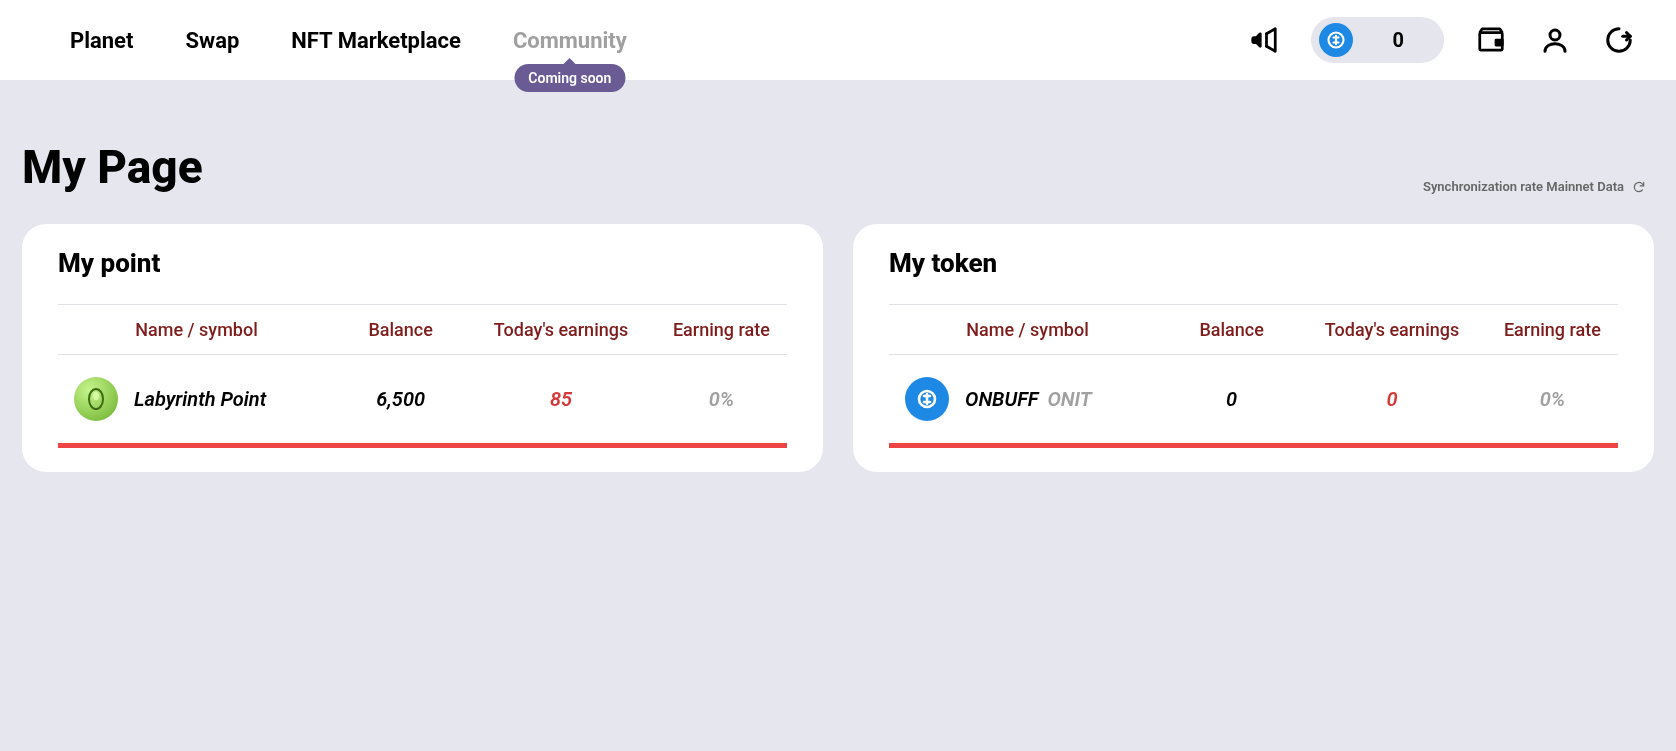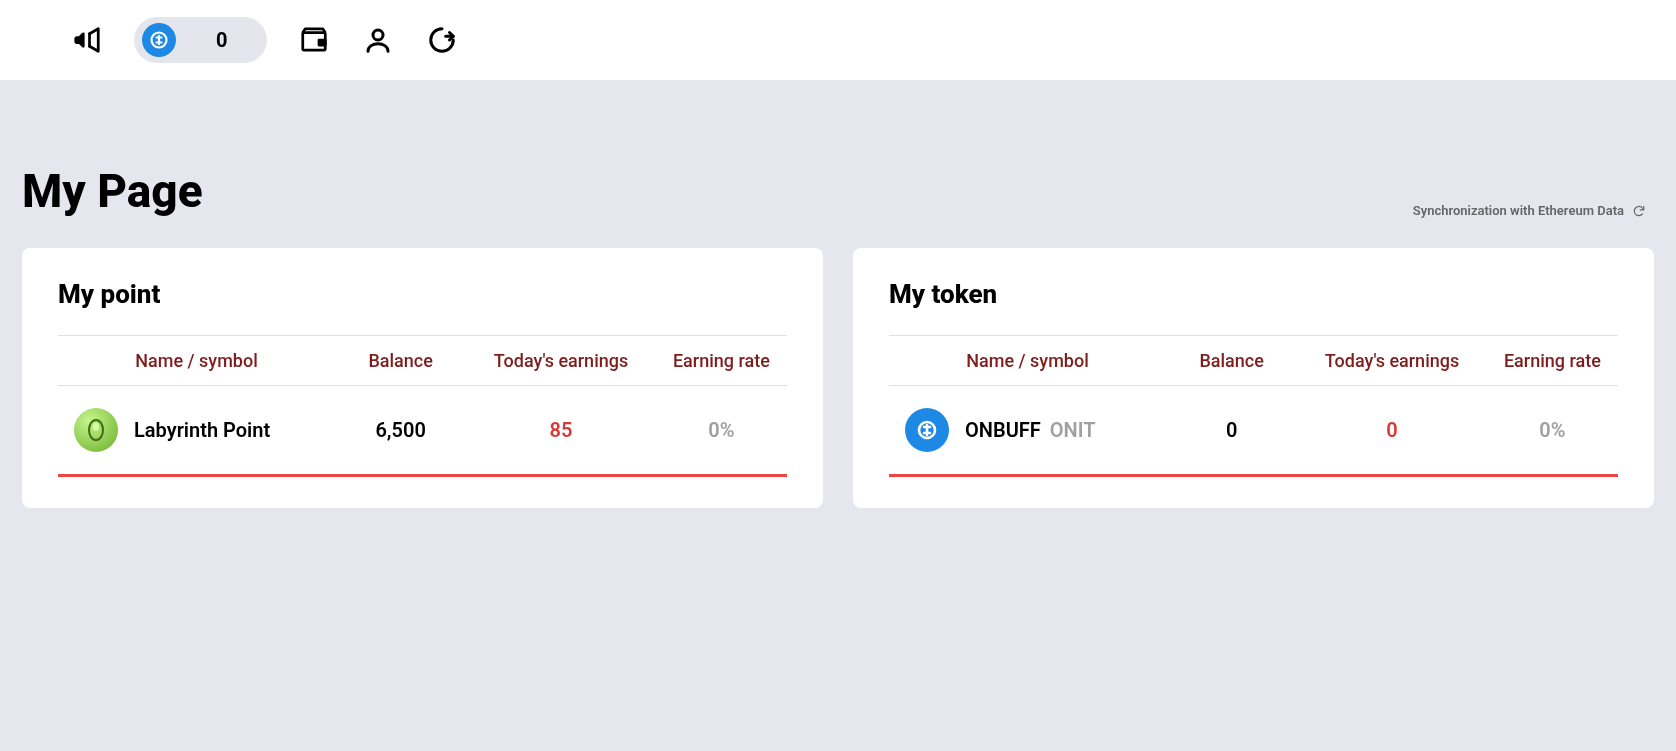--- a/index.html
+++ b/index.html
@@ -98,41 +98,40 @@
   .page-header {
     display: flex;
     align-items: flex-end;
     justify-content: space-between;
     padding: 60px 0 30px 0;
   }
   .page-title {
     font-size: 46px;
     font-weight: 800;
     color: #000;
-    margin-top: 24px;
   }
   .sync-note {
     display: flex;
     align-items: center;
     gap: 8px;
     font-size: 13px;
     color: #666;
     cursor: pointer;
     font-weight: 600;
     padding-right: 8px;
   }
   .cards-row {
     display: flex;
     gap: 30px;
   }
   .card {
     background: #fff;
-    border-radius: 8px;
+    border-radius: 24px;
     flex: 1;
-    padding: 31px 36px;
+    padding: 24px 36px;
   }
   .card-title {
     font-size: 26px;
     font-weight: 800;
     margin-bottom: 26px;
   }
   table.asset-table {
     width: 100%;
     border-collapse: collapse;
   }
@@ -141,25 +140,26 @@
     font-size: 18px;
     color: #7f1d1d;
     padding: 14px 6px;
     border-top: 1px solid #E0E0E5;
     border-bottom: 1px solid #E0E0E5;
     text-align: center;
   }
   .asset-table thead th:first-child { text-align: center; }
   .asset-table tbody td {
     padding: 22px 6px;
-    border-bottom: 3px solid #ef4444;
+    border-bottom: 5px solid #ef4444;
     font-size: 20px;
     font-weight: 600;
     text-align: center;
     vertical-align: middle;
+    font-style: italic;
   }
   .asset-table tbody td.name-cell {
     text-align: left;
   }
   .asset-name-wrap {
     display: flex;
     align-items: center;
     gap: 16px;
     padding-left: 10px;
   }
@@ -176,20 +176,29 @@
     font-weight: 600;
     margin-left: 4px;
   }
   .earn-red { color: #D63939; }
   .rate-grey { color: #A0A0A0; }
 </style>
 </head>
 <body>
 
 <div class="topbar">
+  <div class="nav-left">
+    <div class="nav-item">Planet</div>
+    <div class="nav-item">Swap</div>
+    <div class="nav-item">NFT Marketplace</div>
+    <div class="nav-item disabled">
+      <span>Community</span>
+      <div class="coming-soon">Coming soon</div>
+    </div>
+  </div>
   <div class="nav-right">
     <div class="icon-btn">
       <svg width="30" height="30" viewBox="0 0 24 24" fill="none" stroke="#000" stroke-width="2.2" stroke-linejoin="round" stroke-linecap="round">
         <path d="M3 11v2a1 1 0 001 1h2l3 3V7L6 10H4a1 1 0 00-1 1z" fill="#000"></path>
         <path d="M14 7l7-4v18l-7-4" fill="none"></path>
         <path d="M14 7v10"></path>
       </svg>
     </div>
     <div class="balance-pill">
       <div class="pill-circle">
@@ -220,21 +229,21 @@
         <path d="M18 6l3 3-3 3"></path>
       </svg>
     </div>
   </div>
 </div>
 
 <div class="page-body">
   <div class="page-header">
     <h1 class="page-title">My Page</h1>
     <div class="sync-note">
-      <span>Synchronization with Ethereum Data</span>
+      <span>Synchronization rate Mainnet Data</span>
       <svg width="14" height="14" viewBox="0 0 24 24" fill="none" stroke="#666" stroke-width="2" stroke-linecap="round">
         <path d="M20 4v6h-6"></path>
         <path d="M4 12a8 8 0 0114-5l2 2"></path>
         <path d="M4 12a8 8 0 008 8 8 8 0 006-3"></path>
       </svg>
     </div>
   </div>
 
   <div class="cards-row">
 

